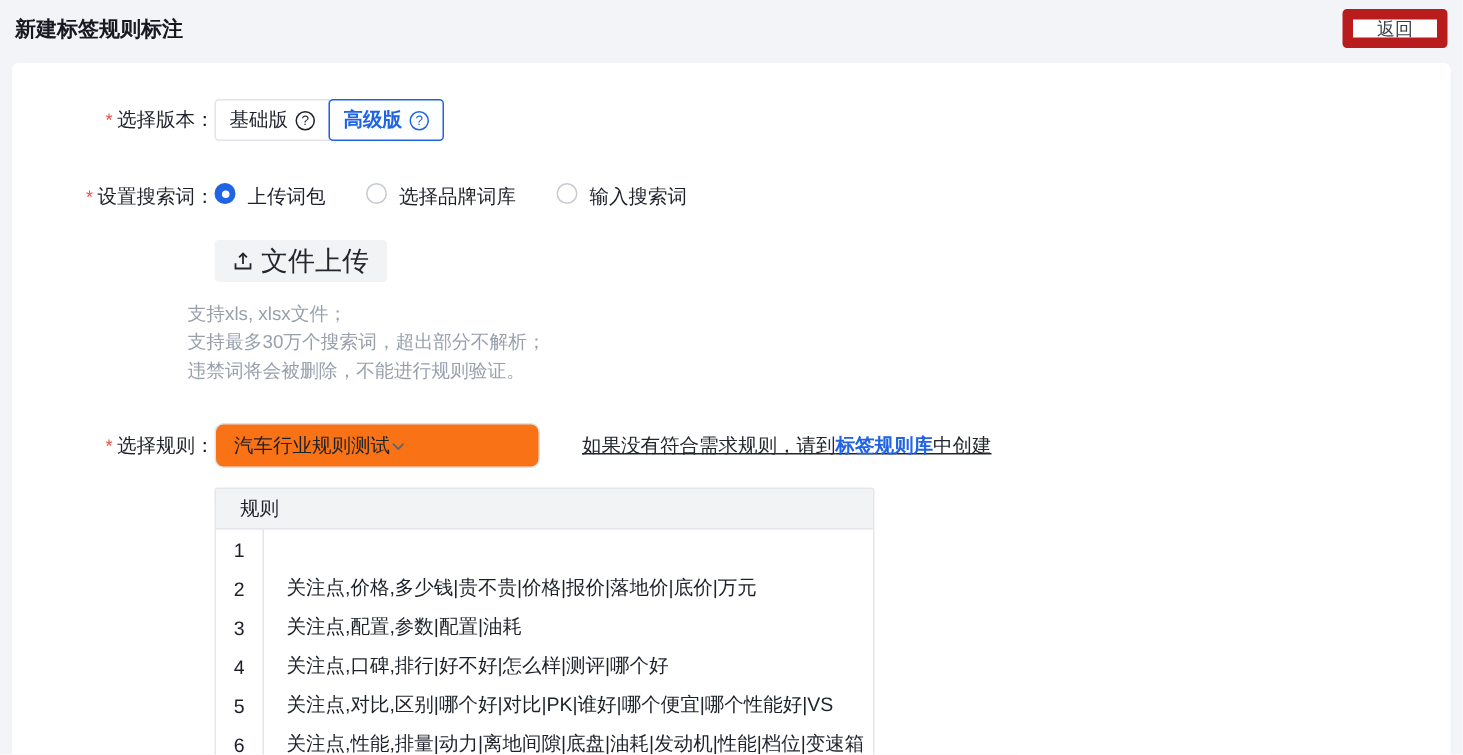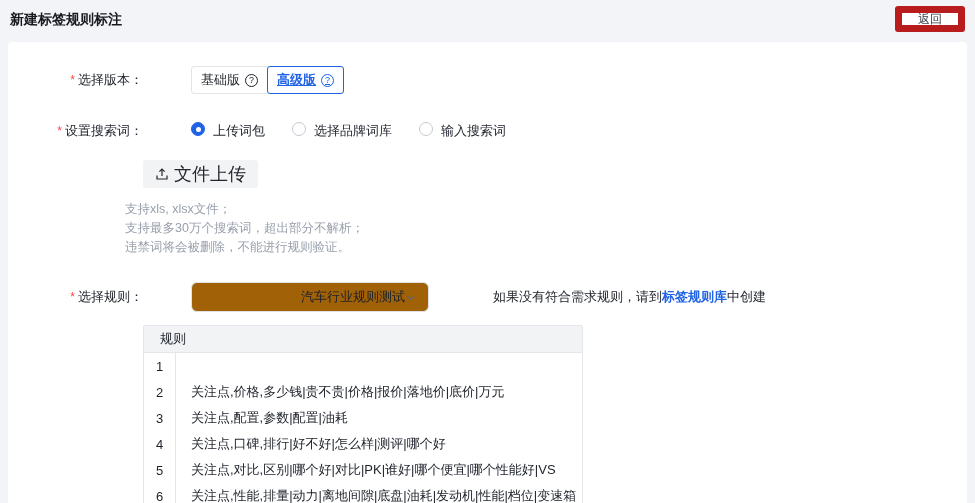--- a/index.html
+++ b/index.html
@@ -24,39 +24,38 @@
   .back-btn{
     position:absolute;right:10px;top:6px;height:26px;padding:0 16px;
     background:#fff;border:7px solid #b91c1c;border-radius:3px;
     display:flex;align-items:center;font-size:12px;color:#3A4049;cursor:pointer;
   }
   
   .card{
     position:absolute;left:8px;right:8px;top:42px;height:560px;
     background:#fff;border-radius:4px;padding-top:24px;
   }
-  .form-row{display:flex;align-items:center;gap:48px;}
+  .form-row{display:flex;align-items:center;}
   .label-col{
     width:135px;flex:none;text-align:right;color:var(--text);font-size:13px;
     padding-right:0;white-space:nowrap;
   }
   .req{color:var(--required);margin-right:3px;font-size:12px;}
   
   .seg-group{display:flex;align-items:center;}
   .seg-btn{
     height:28px;padding:0 9px;display:flex;align-items:center;gap:5px;
     background:#fff;border:1px solid #E2E4EA;color:var(--text);cursor:pointer;
     font-size:13px;
   }
   .seg-btn:first-child{border-radius:3px 0 0 3px;}
   .seg-btn.selected{
     border:1px solid var(--accent);color:var(--accent);
     border-radius:3px;margin-left:-1px;position:relative;z-index:2;background:#FDFEFF;
     font-weight:600;
-    text-decoration:underline;
   }
   .help-ic{
     width:13px;height:13px;border:1px solid currentColor;border-radius:50%;
     display:flex;align-items:center;justify-content:center;
     font-size:9px;font-weight:400;line-height:1;flex:none;
   }
   
   .radio-row{margin-top:28px;}
   .radio-item{display:flex;align-items:flex-start;margin-right:27px;cursor:pointer;}
   .radio-circle{width:14px;height:14px;border-radius:50%;border:1px solid #C6CAD2;background:#fff;flex:none;position:relative;}
@@ -68,25 +67,25 @@
   
   .upload-wrap{margin-left:135px;margin-top:20px;}
   .upload-btn{
     height:28px;background:var(--fill);border:none;border-radius:3px;padding:0 12px;
     display:inline-flex;align-items:center;gap:5px;font-size:18px;color:#22262d;cursor:pointer;
   }
   .tips{margin-left:117px;margin-top:12px;color:var(--muted);font-size:12.5px;line-height:19px;}
   
   .rule-row{margin-top:25px;}
   .select-box{
-    width:238px;height:30px;border:1px solid #DFE2E8;border-radius:6px;
-    display:flex;align-items:center;justify-content:flex-end;
-    padding:0 12px;background:#a16207;cursor:pointer;color:var(--text);
-  }
-  .hint{margin-left:16px;color:#22262d;}
+    width:217px;height:30px;border:1px solid #DFE2E8;border-radius:6px;
+    display:flex;align-items:center;justify-content:flex-start;
+    padding:0 12px;background:#f97316;cursor:pointer;color:var(--text);
+  }
+  .hint{margin-left:28px;color:#22262d;text-decoration:underline;}
   .hint a{color:var(--accent);font-weight:600;text-decoration:none;cursor:pointer;}
   
   .rule-table{
     margin:13px 0 0 135px;width:440px;border:1px solid var(--border);border-radius:2px;
     background:#fff;
   }
   .table-header{
     height:27px;background:var(--fill);border-bottom:1px solid var(--border);
     display:flex;align-items:center;padding-left:16px;color:var(--text);
   }

